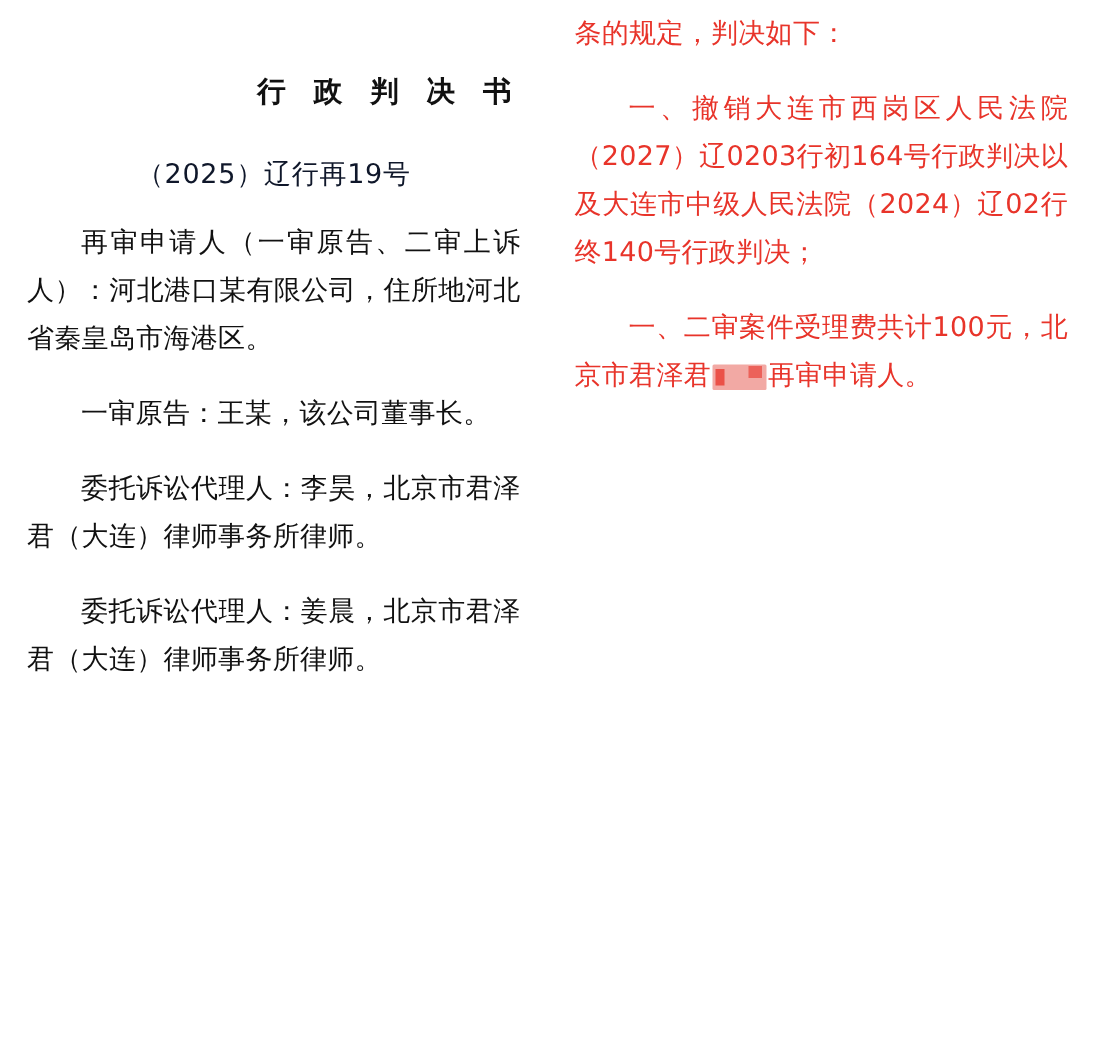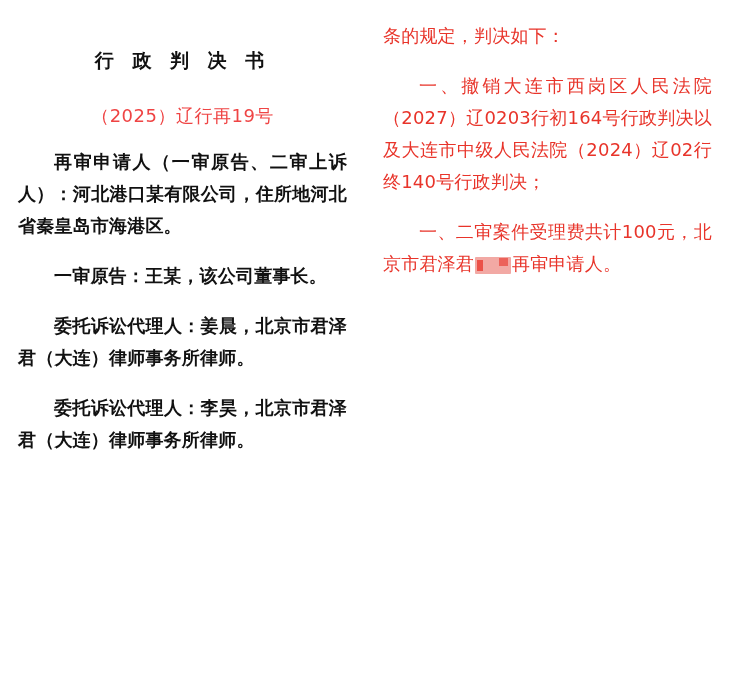--- a/index.html
+++ b/index.html
@@ -24,57 +24,56 @@
     box-sizing: border-box;
     padding: 14px 18px 0 18px;
   }
   .col-left {
     width: 365px;
     color: #111111;
   }
   .col-right {
     width: 365px;
     color: #e8342a;
-    padding-top: 20px;
+    padding-top: 7px;
   }
   .doc-title {
     text-align: center;
     font-size: 20px;
     font-weight: bold;
     letter-spacing: 1px;
     margin: 30px 0 0 0;
     color: #111111;
   }
   .doc-subtitle {
-    text-align: center;
+    text-align: right;
     font-size: 19px;
     font-weight: bold;
     letter-spacing: 6px;
     margin: 34px 0 0 0;
     color: #111111;
   }
   .doc-case-no {
     text-align: center;
     font-size: 18px;
     margin: 30px 0 0 0;
-    color: #ef4444;
+    color: #0f172a;
     letter-spacing: 0.5px;
   }
   p.para {
     font-size: 18px;
     line-height: 1.78;
     margin: 18px 0 0 0;
     text-align: justify;
     text-justify: inter-ideograph;
     text-indent: 2em;
     letter-spacing: 0.2px;
   }
   .col-left p.para {
     color: #111111;
-    font-weight: bold;
   }
   .col-right p.para {
     color: #e8342a;
   }
   .col-right p.first {
     margin-top: 0;
     text-indent: 0;
   }
   .redact {
     display: inline-block;
@@ -115,22 +114,22 @@
 <body>
 
 <div class="page">
 
   <div class="col col-left">
     <div class="doc-subtitle">行 政 判 决 书</div>
     <div class="doc-case-no">（2025）辽行再19号</div>
 
     <p class="para">再审申请人（一审原告、二审上诉人）：河北港口某有限公司，住所地河北省秦皇岛市海港区。</p>
     <p class="para">一审原告：王某，该公司董事长。</p>
+    <p class="para">委托诉讼代理人：李昊，北京市君泽君（大连）律师事务所律师。</p>
     <p class="para">委托诉讼代理人：姜晨，北京市君泽君（大连）律师事务所律师。</p>
-    <p class="para">委托诉讼代理人：李昊，北京市君泽君（大连）律师事务所律师。</p>
   </div>
 
   <div class="col col-right">
     <p class="para first">条的规定，判决如下：</p>
 
     <p class="para"><span>一、</span><span>撤销大连市西岗区人民法院（2027）辽0203行初164号行政判决以及大连市中级人民法院（2024）辽02行终140号行政判决；</span></p>
 
 
 
     <p class="para"><span>一、二审案件受理费共计100元，北京市君泽君</span><span class="redact w4"></span><span>再审申请人。</span></p>

